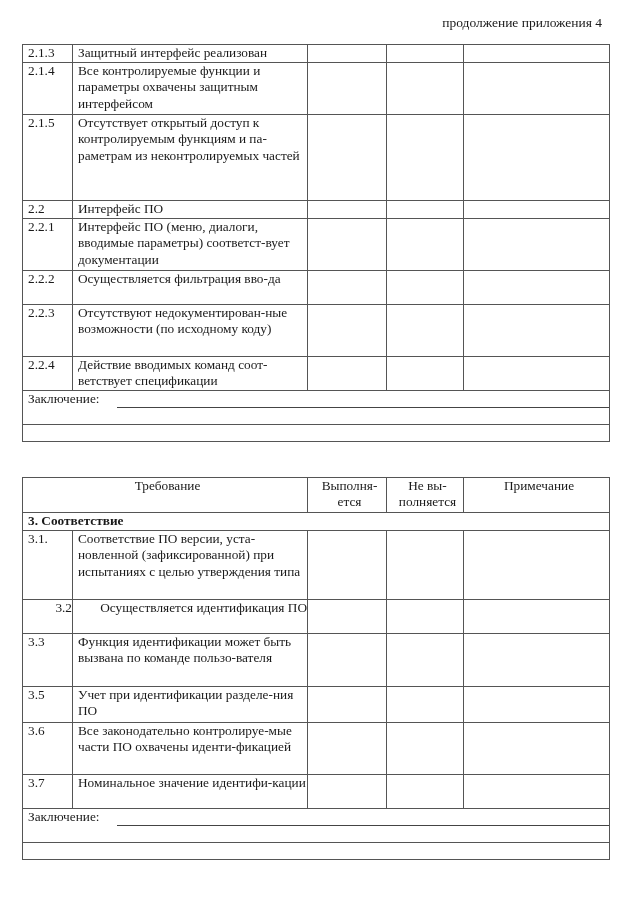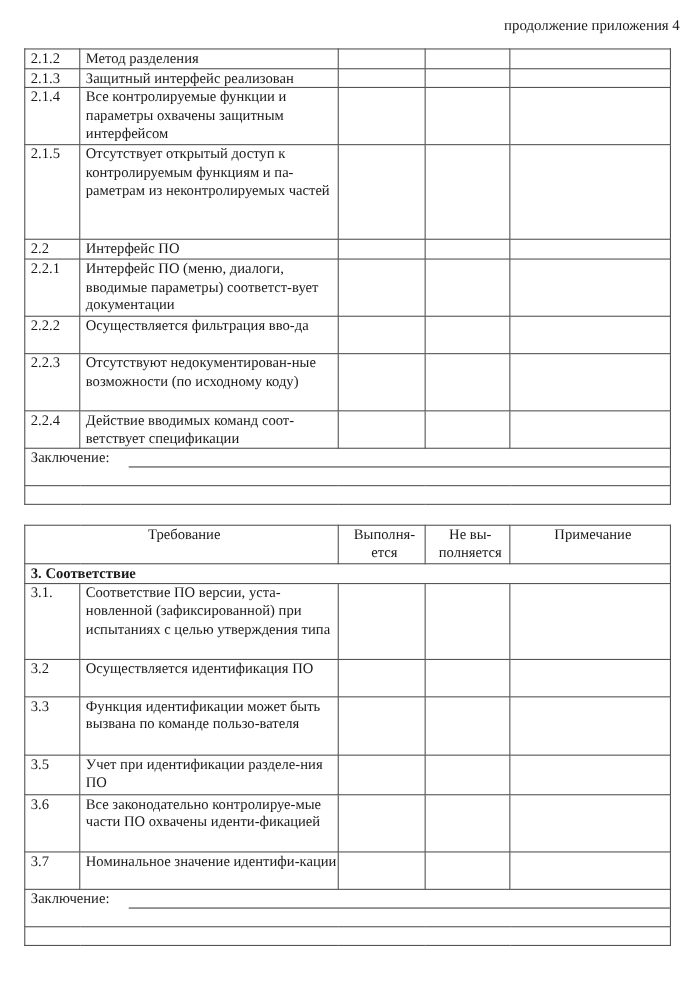--- a/index.html
+++ b/index.html
@@ -2,21 +2,21 @@
 <html><head>
 <meta charset="utf-8">
 <style>
   html, body { margin: 0; padding: 0; background: #ffffff; }
   body {
     width: 624px; height: 908px; position: relative; overflow: hidden;
     font-family: "Liberation Serif", "DejaVu Serif", serif;
     font-size: 13.3px; color: #1a1a1a;
   }
   .caption {
-    position: absolute; top: 15px; right: 6px;
+    position: absolute; top: 15px; right: 22px;
     font-size: 13.5px; line-height: 16px;
   }
   table.doc {
     position: absolute; left: 22px; width: 587px;
     border-collapse: collapse; table-layout: fixed;
     line-height: 16.5px;
   }
   table.doc td {
     border: 1px solid #555; padding: 0 0 0 5px; vertical-align: top;
     overflow: hidden;
@@ -47,27 +47,20 @@
 
 <table class="doc" id="t1">
   <colgroup>
       <col class="c-num">
       <col class="c-req">
       <col class="c-yes">
       <col class="c-no">
       <col class="c-note">
     </colgroup>
   <tbody id="t1-body">
-      <tr style="height: 17px;">
-        <td class="num">2.1.2</td>
-        <td class="text">Метод разделения</td>
-        <td></td>
-        <td></td>
-        <td></td>
-      </tr>
       <tr style="height: 17px;">
         <td class="num">2.1.3</td>
         <td class="text">Защитный интерфейс реализован</td>
         <td></td>
         <td></td>
         <td></td>
       </tr>
       <tr style="height: 52px;">
         <td class="num">2.1.4</td>
         <td class="text">Все контролируемые функции и параметры охвачены защитным интерфейсом</td>
@@ -144,21 +137,21 @@
     <tr style="height:17px">
       <td class="section" colspan="5">3. Соответствие</td>
     </tr>
   <tr style="height: 69px; margin-top: 35px;">
         <td class="num">3.1.</td>
         <td class="text">Соответствие ПО версии, уста-новленной (зафиксированной) при испытаниях с целью утверждения типа</td>
         <td></td>
         <td></td>
         <td></td>
       </tr>
-      <tr style="height: 34px;">
+      <tr style="height: 34px; text-align: right;">
         <td class="num">3.2</td>
         <td class="text">Осуществляется идентификация ПО</td>
         <td></td>
         <td></td>
         <td></td>
       </tr>
       <tr style="height: 53px;">
         <td class="num">3.3</td>
         <td class="text">Функция идентификации может быть вызвана по команде пользо-вателя</td>
         <td></td>

